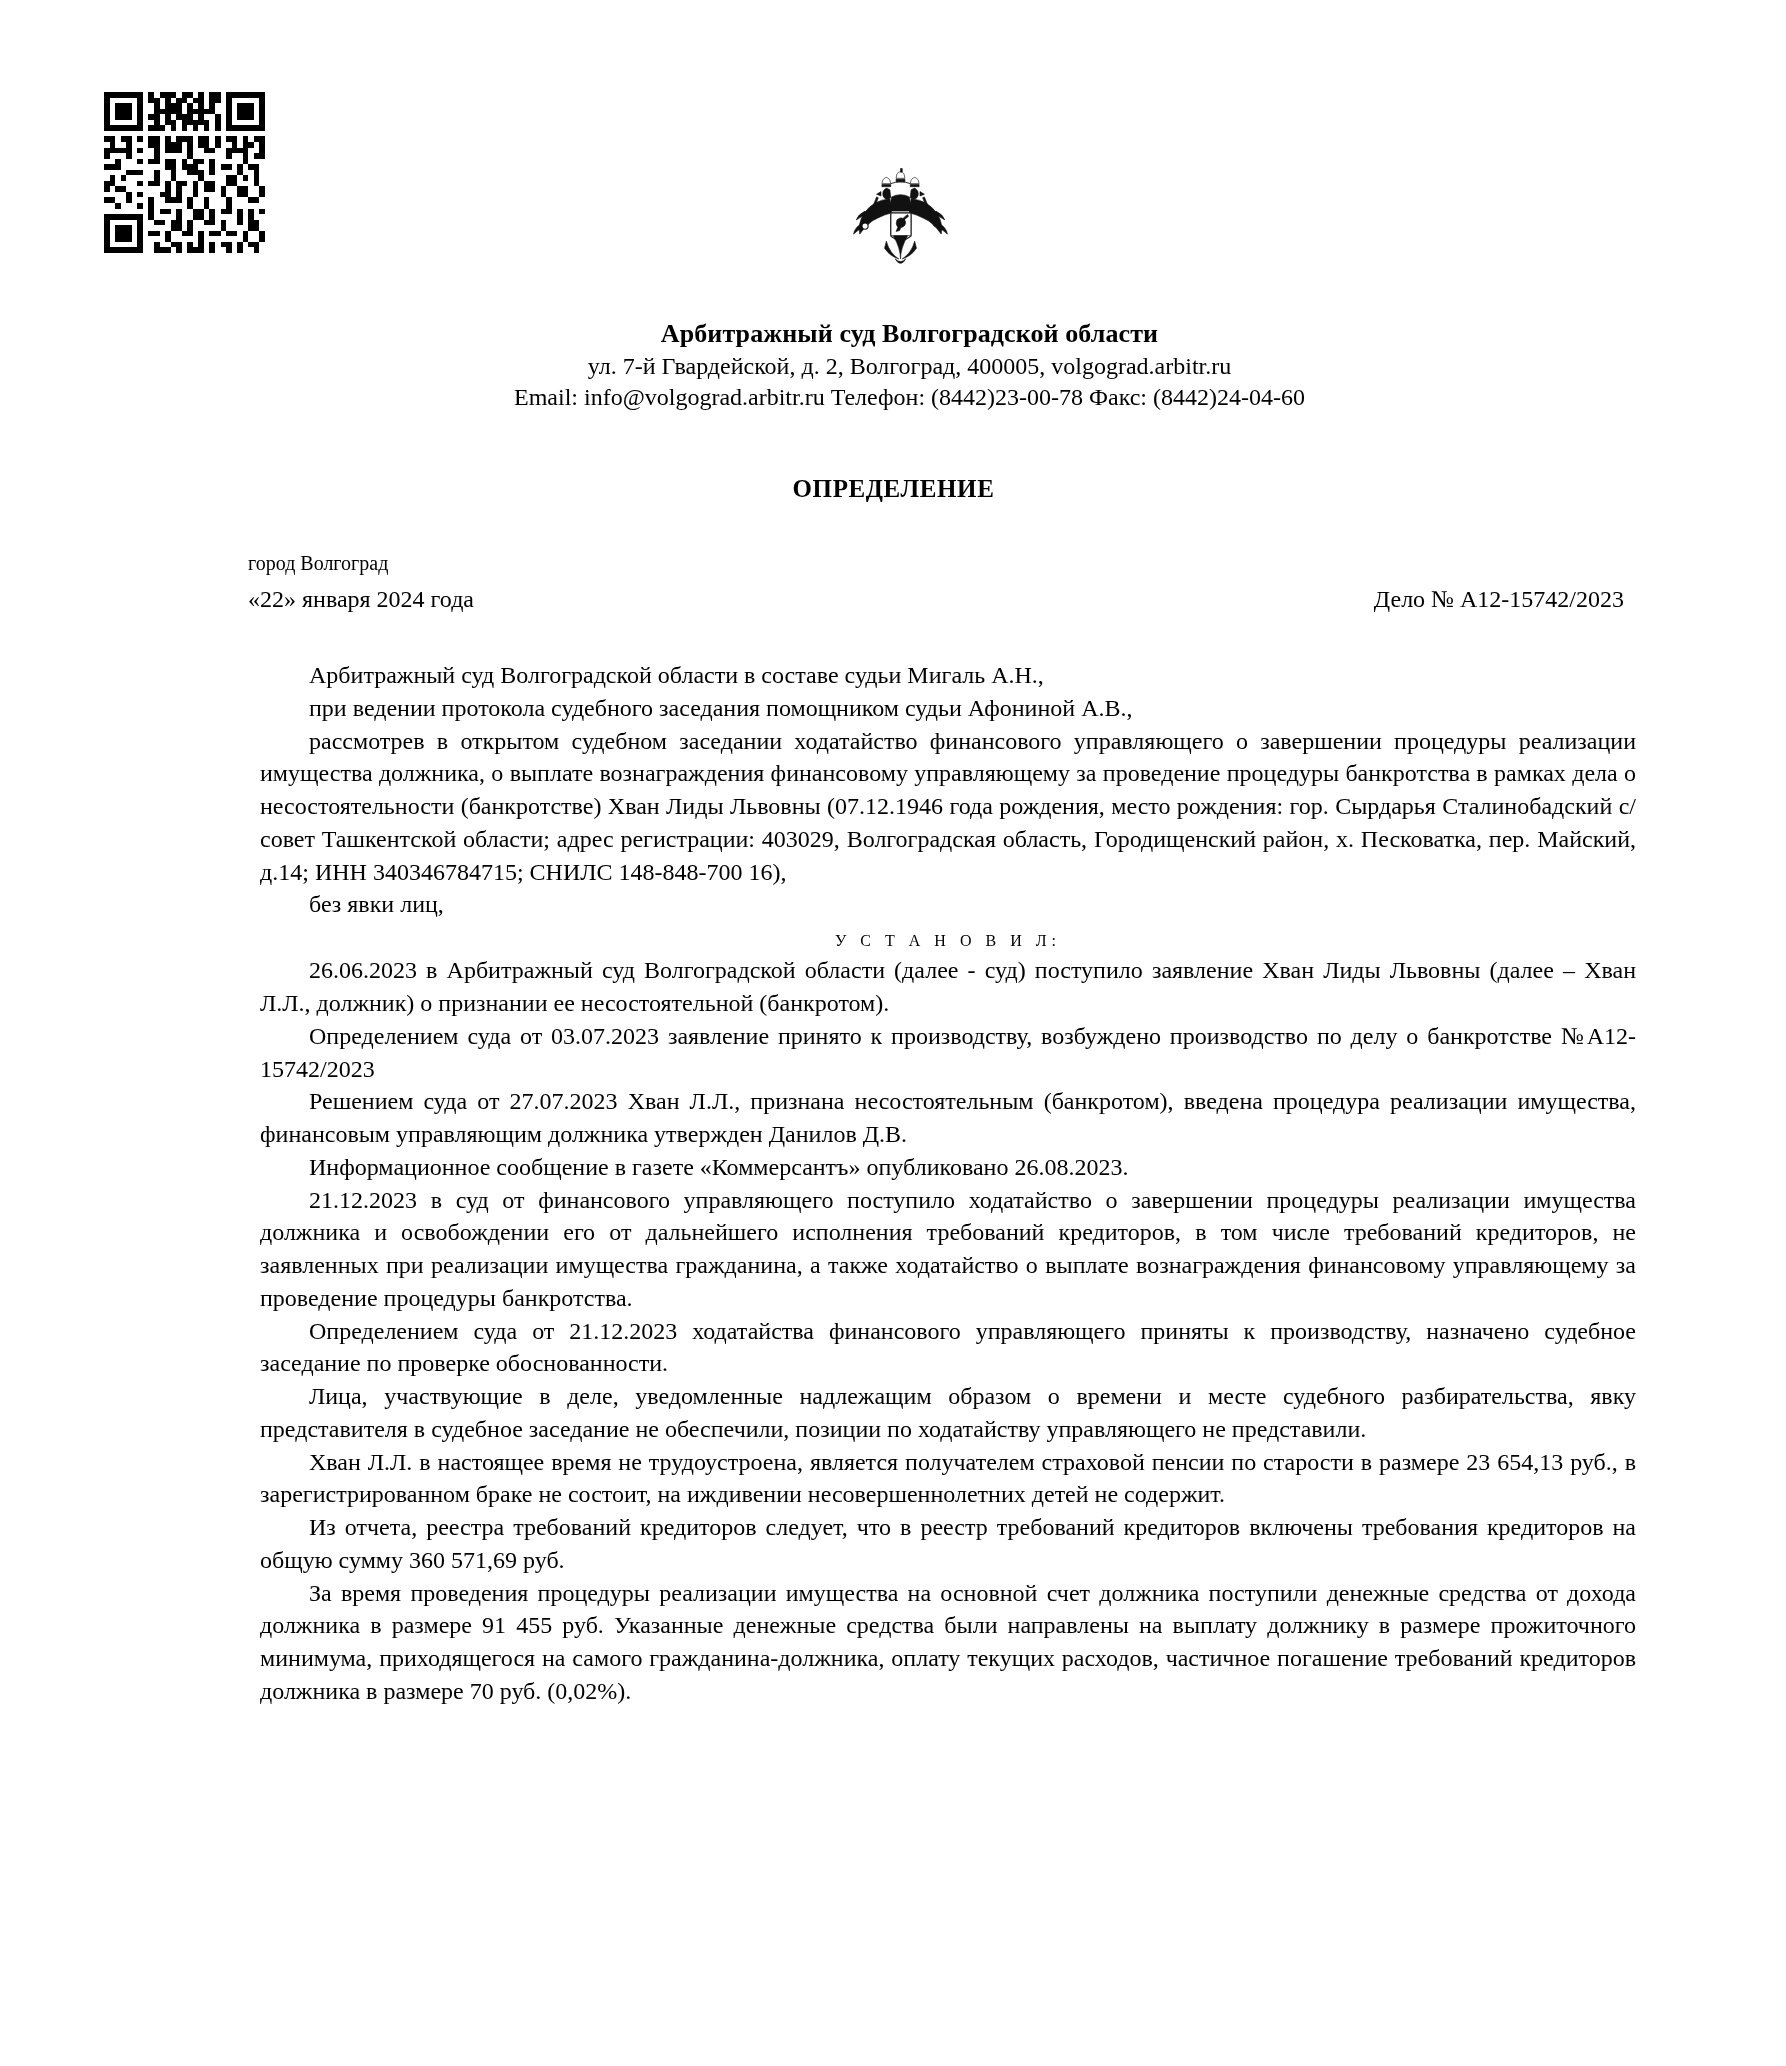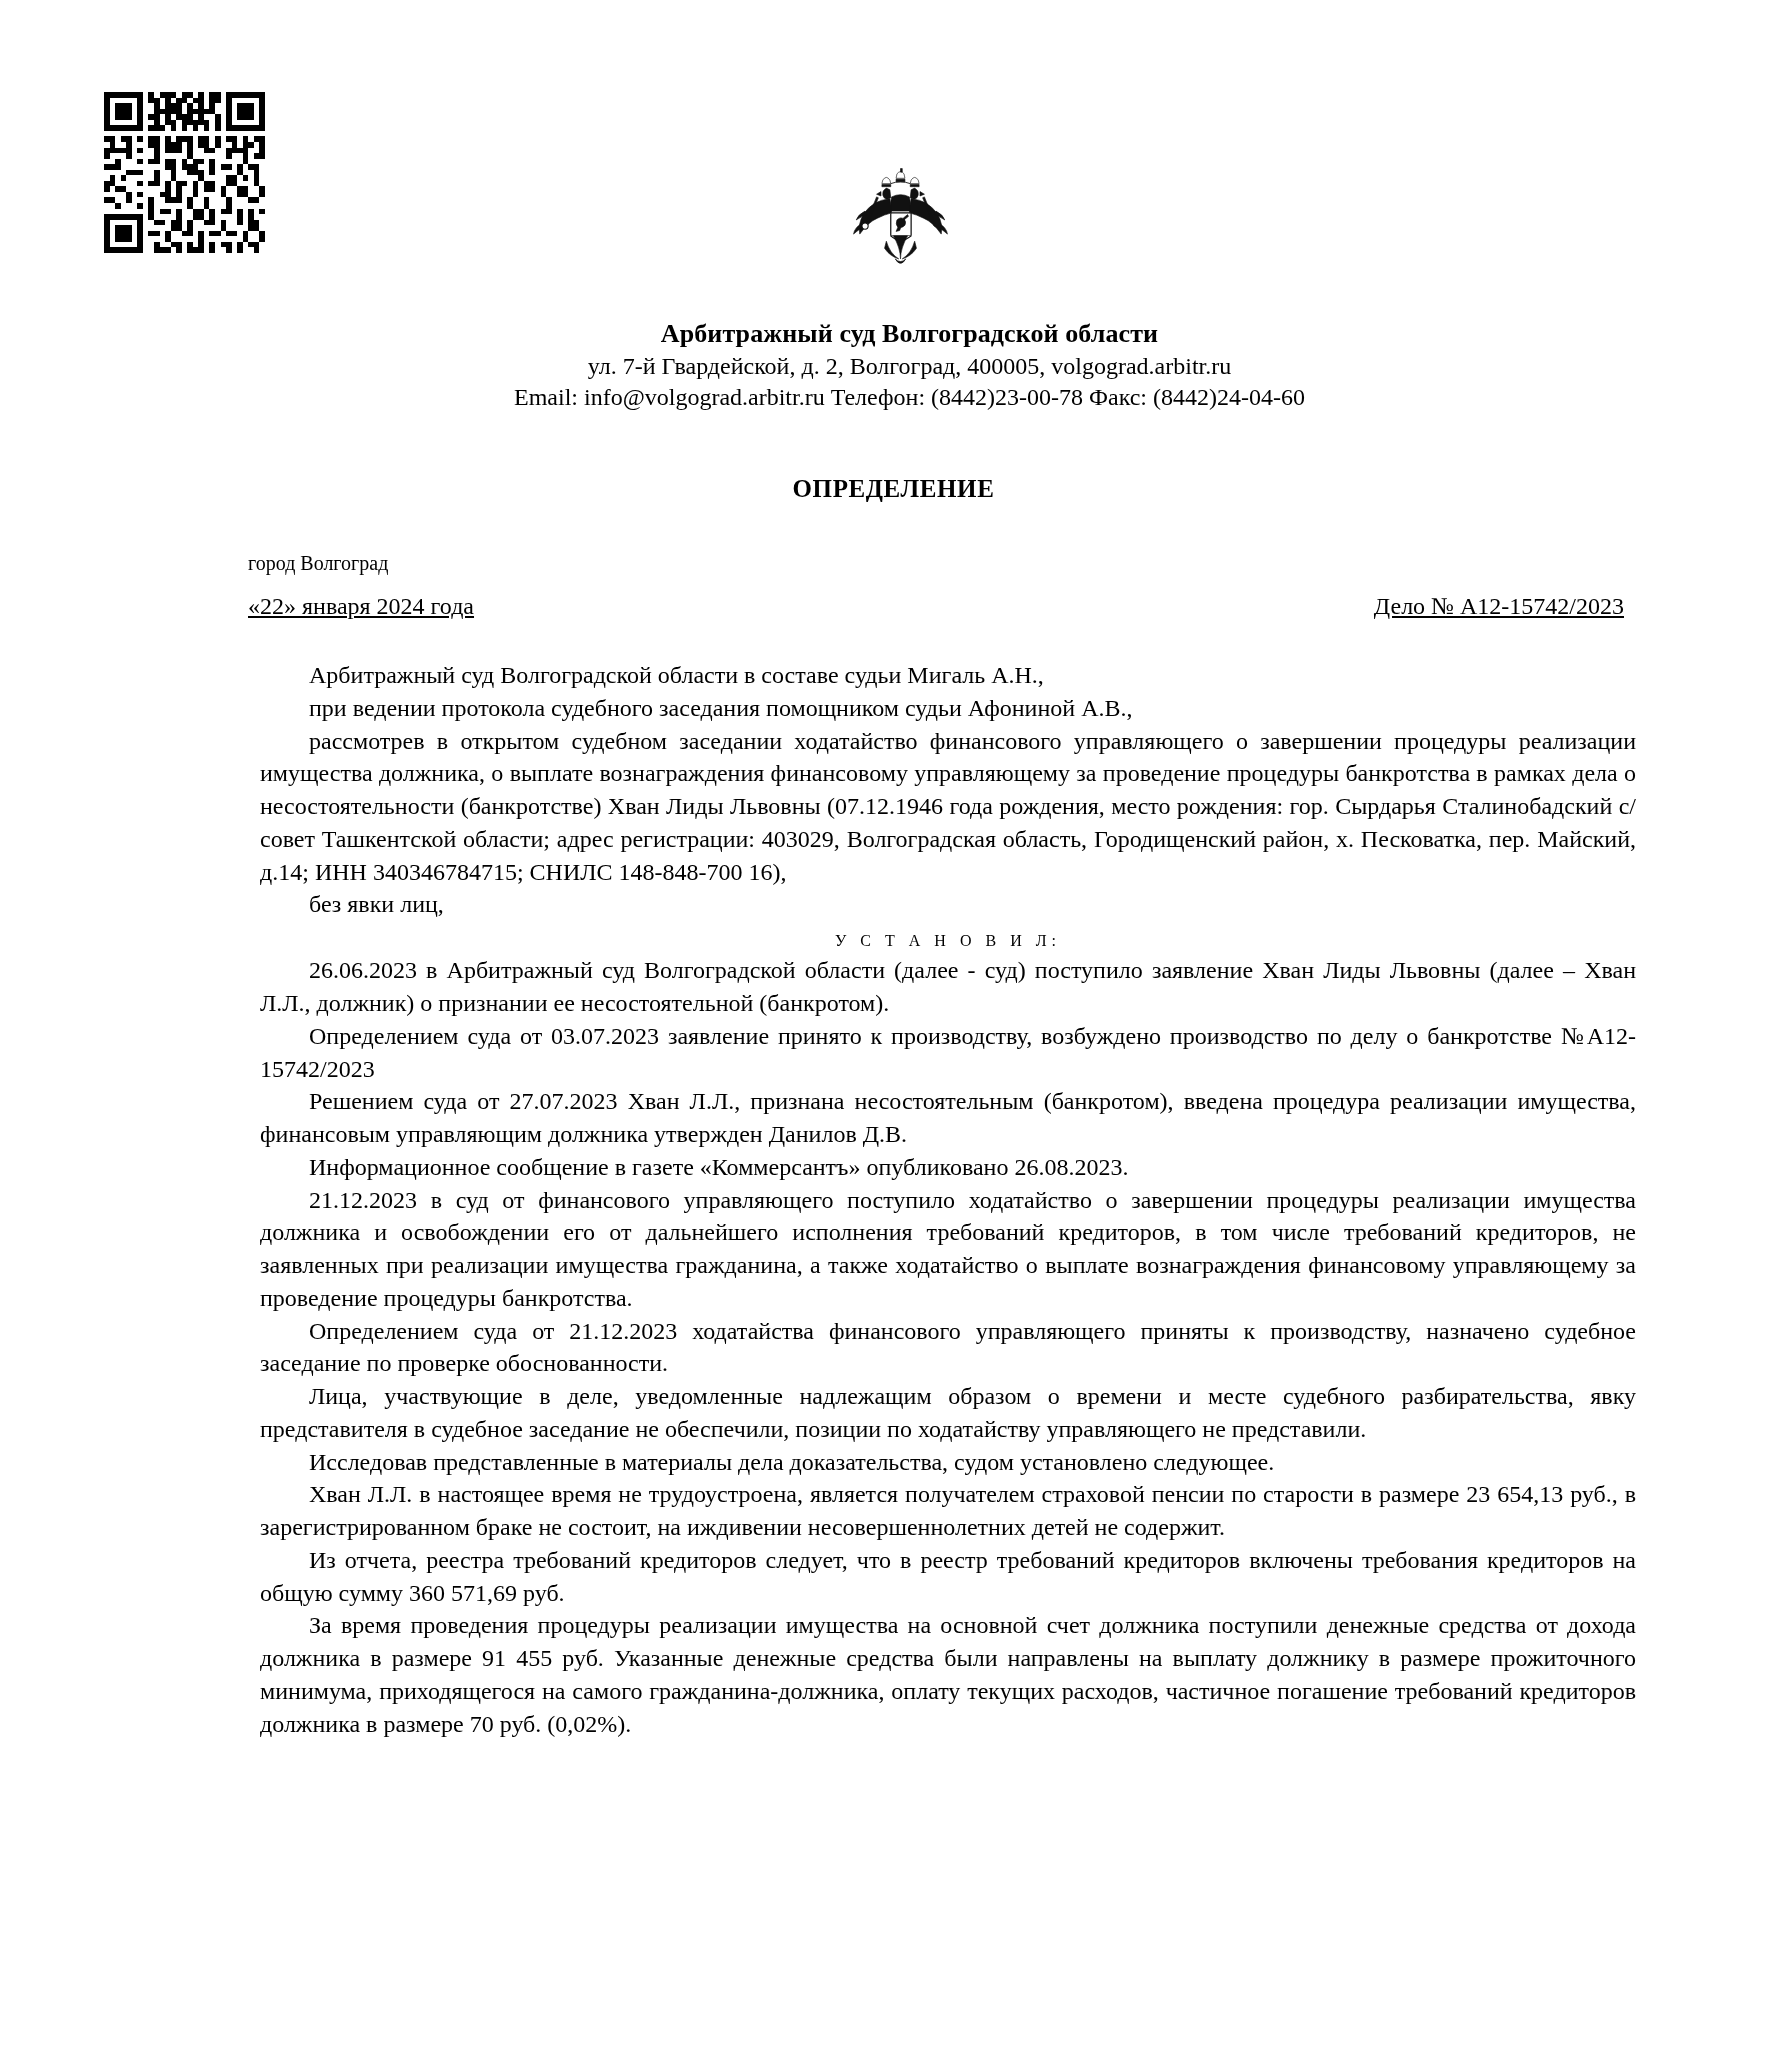--- a/index.html
+++ b/index.html
@@ -84,22 +84,21 @@
   .meta-city {
     font-size: 20px;
     line-height: 1.35;
   }
   .meta-row {
     display: flex;
     justify-content: space-between;
     align-items: baseline;
     font-size: 24px;
     line-height: 1.35;
-    margin-top: 13px;
-    text-decoration: underline;
+    margin-top: 6px;
   }
 
   
   .body {
     position: absolute;
     left: 260px;
     top: 659px;
     width: 1376px;
     font-size: 24px;
     line-height: 1.365;
@@ -361,20 +360,19 @@
 
     <p class="ustanovil">У С Т А Н О В И Л:</p>
 
     <p>26.06.2023 в Арбитражный суд Волгоградской области (далее - суд) поступило заявление Хван Лиды Львовны (далее – Хван Л.Л., должник) о признании ее несостоятельной (банкротом).</p>
     <p>Определением суда от 03.07.2023 заявление принято к производству, возбуждено производство по делу о банкротстве №А12-15742/2023</p>
     <p>Решением суда от 27.07.2023 Хван Л.Л., признана несостоятельным (банкротом), введена процедура реализации имущества, финансовым управляющим должника утвержден  Данилов Д.В.</p>
     <p>Информационное сообщение в газете «Коммерсантъ» опубликовано 26.08.2023.</p>
     <p>21.12.2023 в суд от финансового управляющего поступило ходатайство о завершении процедуры реализации имущества должника и освобождении его от дальнейшего исполнения требований кредиторов, в том числе требований кредиторов, не заявленных при реализации имущества гражданина, а также ходатайство о выплате вознаграждения финансовому управляющему за проведение процедуры банкротства.</p>
     <p>Определением суда от 21.12.2023 ходатайства финансового управляющего приняты к производству, назначено судебное заседание по проверке обоснованности.</p>
     <p> Лица, участвующие в деле, уведомленные надлежащим образом о времени и месте судебного разбирательства, явку представителя в судебное заседание не обеспечили, позиции по ходатайству управляющего не представили.</p>
-    <p>Исследовав представленные в материалы дела доказательства, судом установлено следующее.</p>
     <p>Хван Л.Л. в настоящее время не трудоустроена, является получателем страховой пенсии по старости в размере 23 654,13 руб., в зарегистрированном браке не состоит, на иждивении несовершеннолетних детей не содержит.</p>
     <p>Из отчета, реестра требований кредиторов следует, что в реестр требований кредиторов включены требования кредиторов на общую сумму 360 571,69 руб.</p>
     <p>За время проведения процедуры реализации имущества на основной счет должника поступили денежные средства от дохода должника в размере 91 455 руб. Указанные денежные средства были направлены на выплату должнику в размере прожиточного минимума, приходящегося на самого гражданина-должника, оплату текущих расходов, частичное погашение требований кредиторов должника в размере 70 руб. (0,02%).</p>
   </div>
 
 </div>
 
 
 </body></html>

